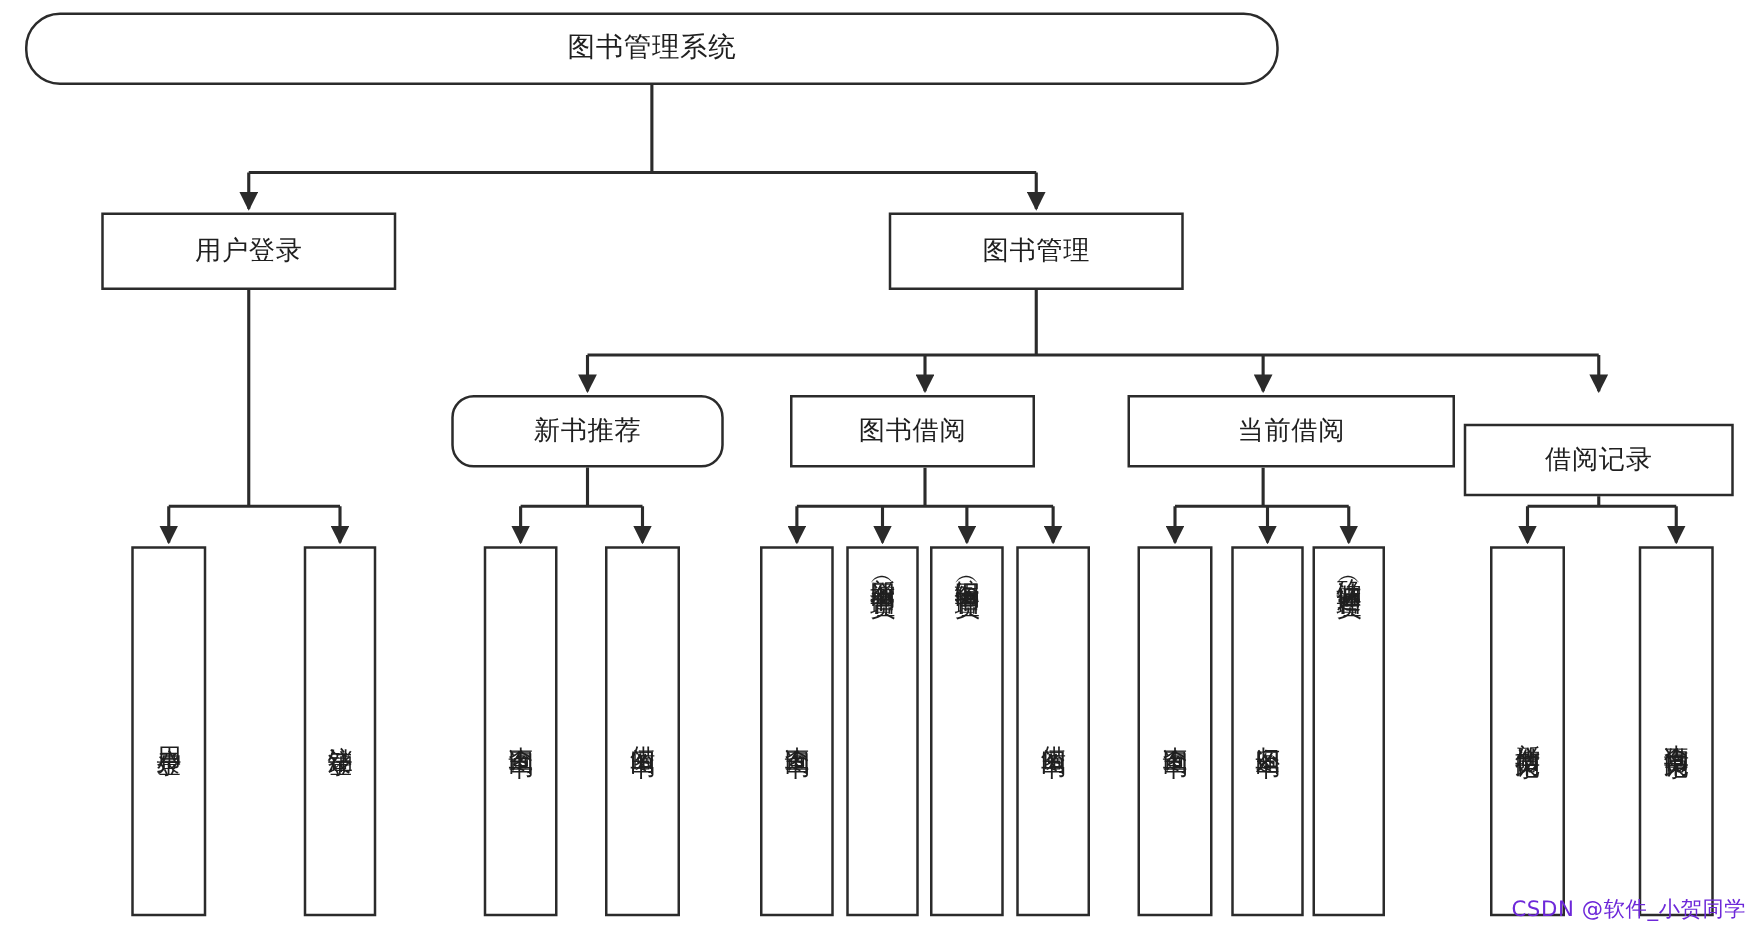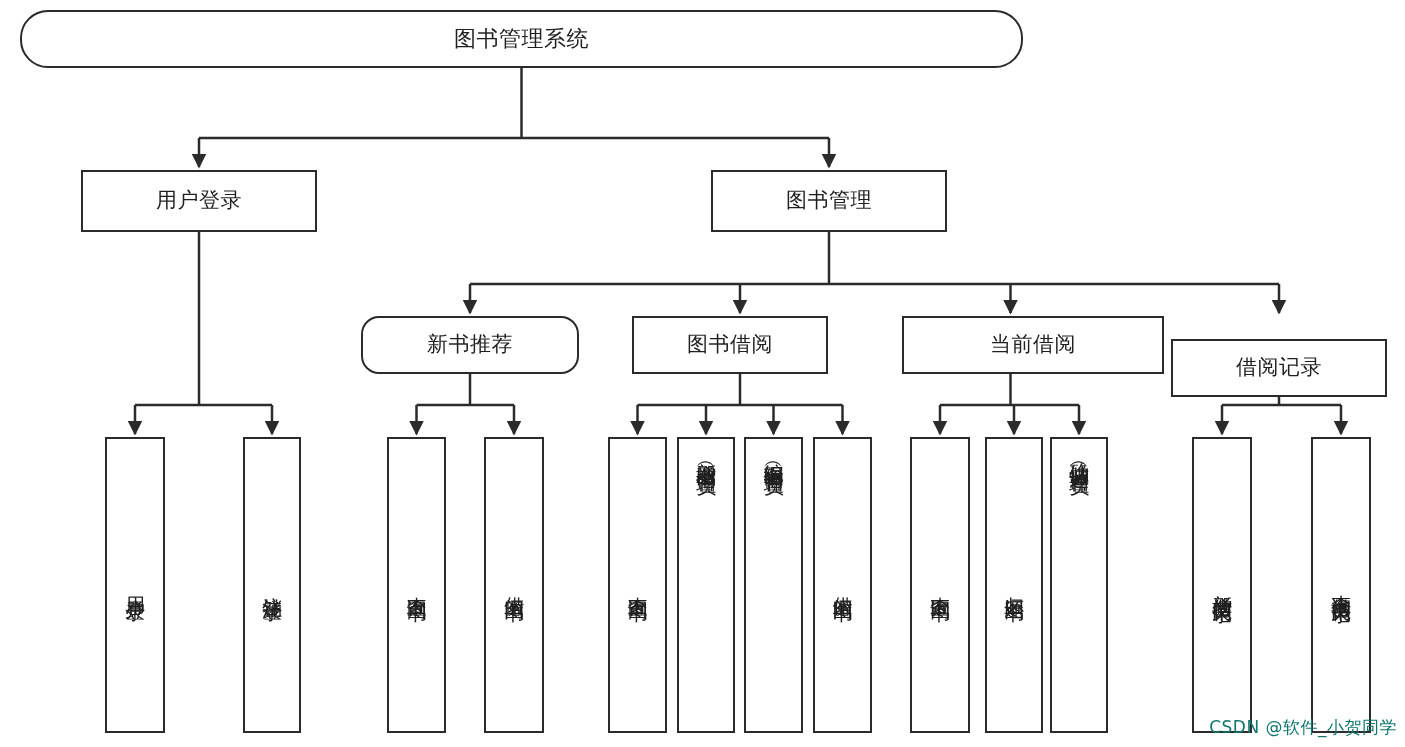--- a/index.html
+++ b/index.html
@@ -65,21 +65,21 @@
     font-size: 20px;
     line-height: 1.28;
     letter-spacing: 2px;
     white-space: nowrap;
   }
   #watermark {
     position: absolute;
     right: 8px;
     bottom: 8px;
     font-size: 17px;
-    color: #0f766e;
+    color: #6d28d9;
     white-space: nowrap;
     letter-spacing: 0.5px;
   }
 </style>
 </head>
 <body>
 
 <div id="canvas">
 
   <svg id="edges" viewBox="0 0 1405 747" xmlns="http://www.w3.org/2000/svg">

